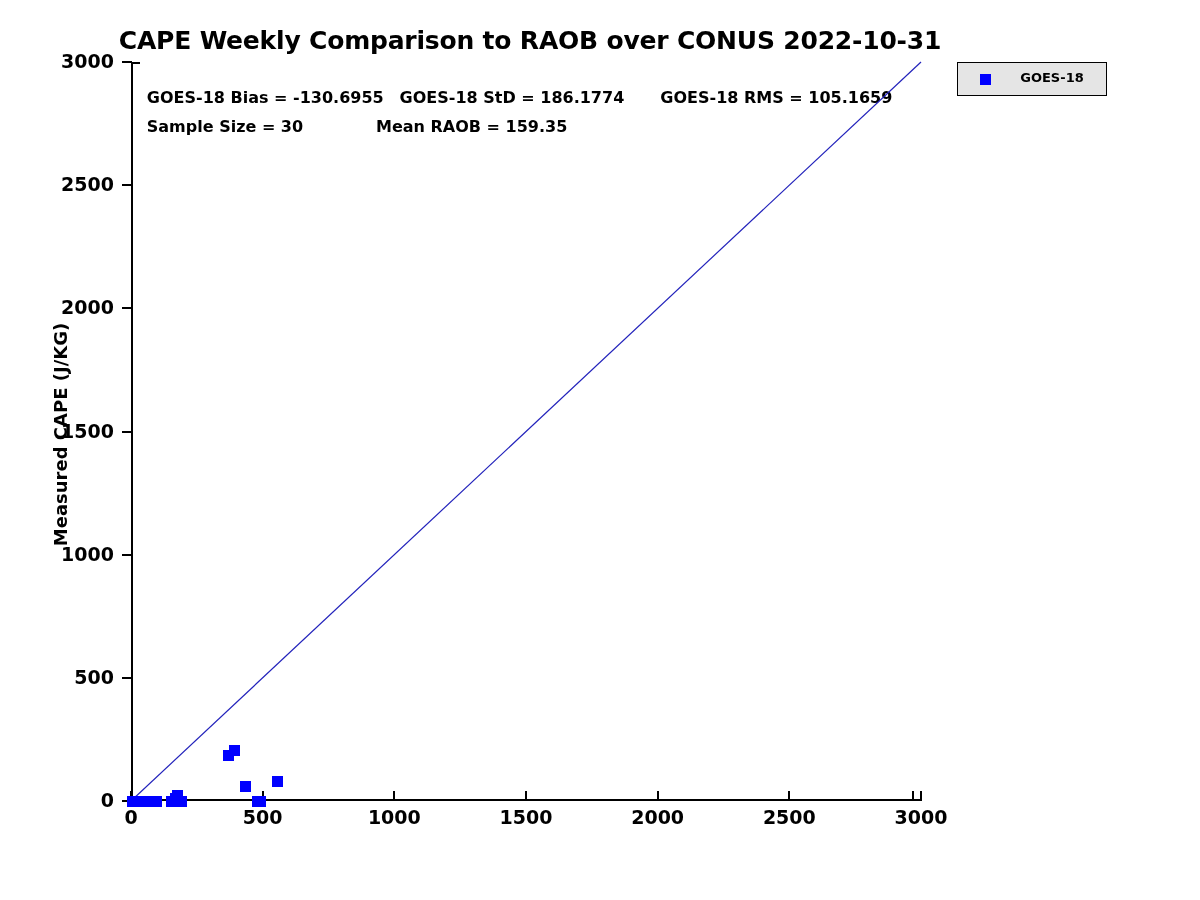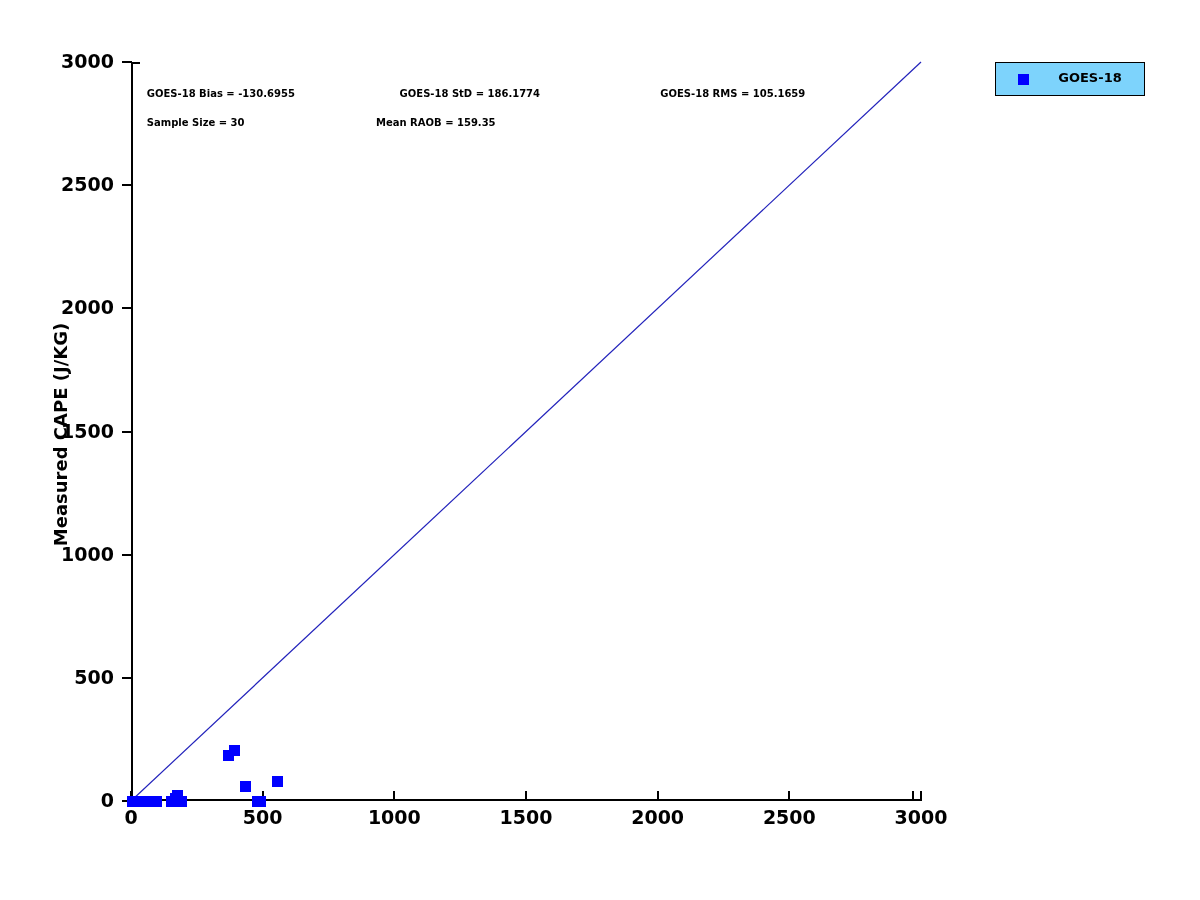--- a/index.html
+++ b/index.html
@@ -33,40 +33,41 @@
     position:absolute;left:131px;top:832px;width:790px;text-align:center;
     font-size:18px;font-weight:bold;color:#000;font-family:"DejaVu Sans",sans-serif;
   }
   .yaxis-title{
     position:absolute;left:-310px;top:424px;width:740px;text-align:center;
     font-size:18px;font-weight:bold;color:#000;font-family:"DejaVu Sans",sans-serif;
     transform:rotate(-90deg);transform-origin:center center;
   }
 
   
-  .stat{position:absolute;font-size:10px;font-weight:bold;color:#000;
+  .stat{position:absolute;font-size:16px;font-weight:bold;color:#000;
     font-family:"DejaVu Sans",sans-serif;white-space:nowrap;}
 
   
   .plot-area{position:absolute;left:131px;top:62px;width:790px;height:739px;}
   .refline{position:absolute;left:0;top:0;width:790px;height:739px;overflow:visible;}
   .marker{position:absolute;width:11px;height:11px;background:#0000ff;margin-left:-5.5px;margin-top:-5.5px;}
 
   
   .legend-box{position:absolute;left:957px;top:62px;width:148px;height:32px;
-    background:#7dd3fc;border:1px solid #000;margin-left:38px;}
+    background:#e5e5e5;border:1px solid #000;}
   .legend-swatch{position:absolute;left:22px;top:11px;width:11px;height:11px;background:#0000ff;}
   .legend-label{position:absolute;left:48px;top:7px;width:92px;text-align:center;
     font-size:13px;font-weight:bold;color:#000;font-family:"DejaVu Sans",sans-serif;}
 </style>
 </head>
 <body>
 
 <div id="root">
 
+  <div class="chart-title">CAPE Weekly Comparison to RAOB over CONUS 2022-10-31</div>
 
   <div class="spine-left"></div>
   <div class="spine-bottom"></div>
   <div class="tick-top-cap"></div>
   <div class="tick-right-cap"></div>
 
   <div id="ytick-layer">
       <div class="ytick" style="top: 800px;"></div>
       <div class="ytick-label" style="top: 789px; left: 48px;">0</div>
       <div class="ytick" style="top: 676.833px;"></div>

